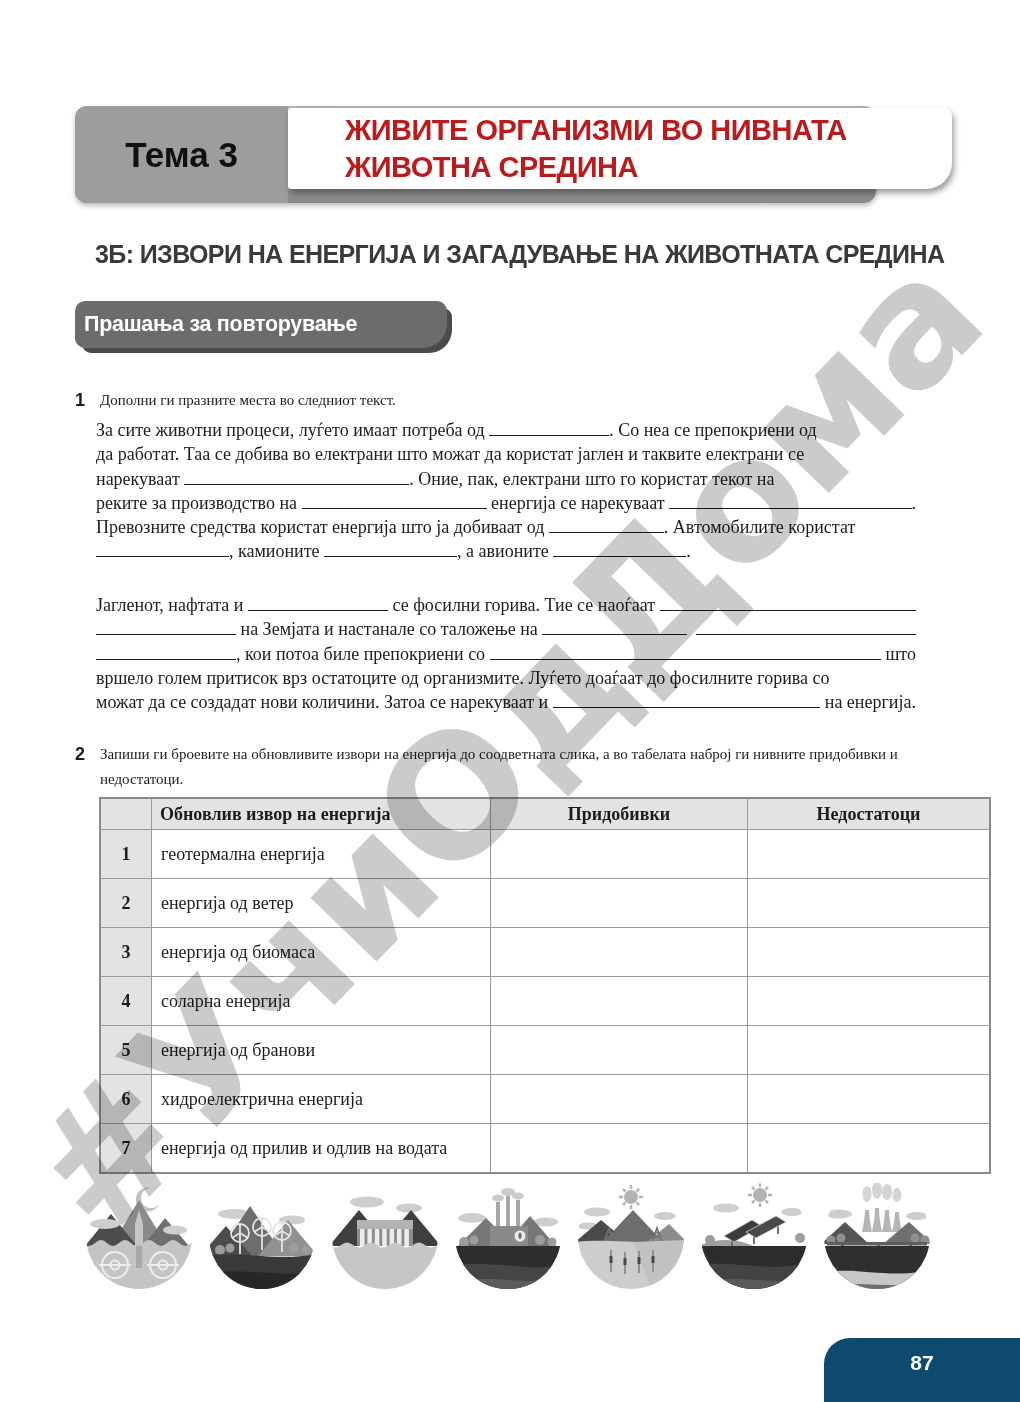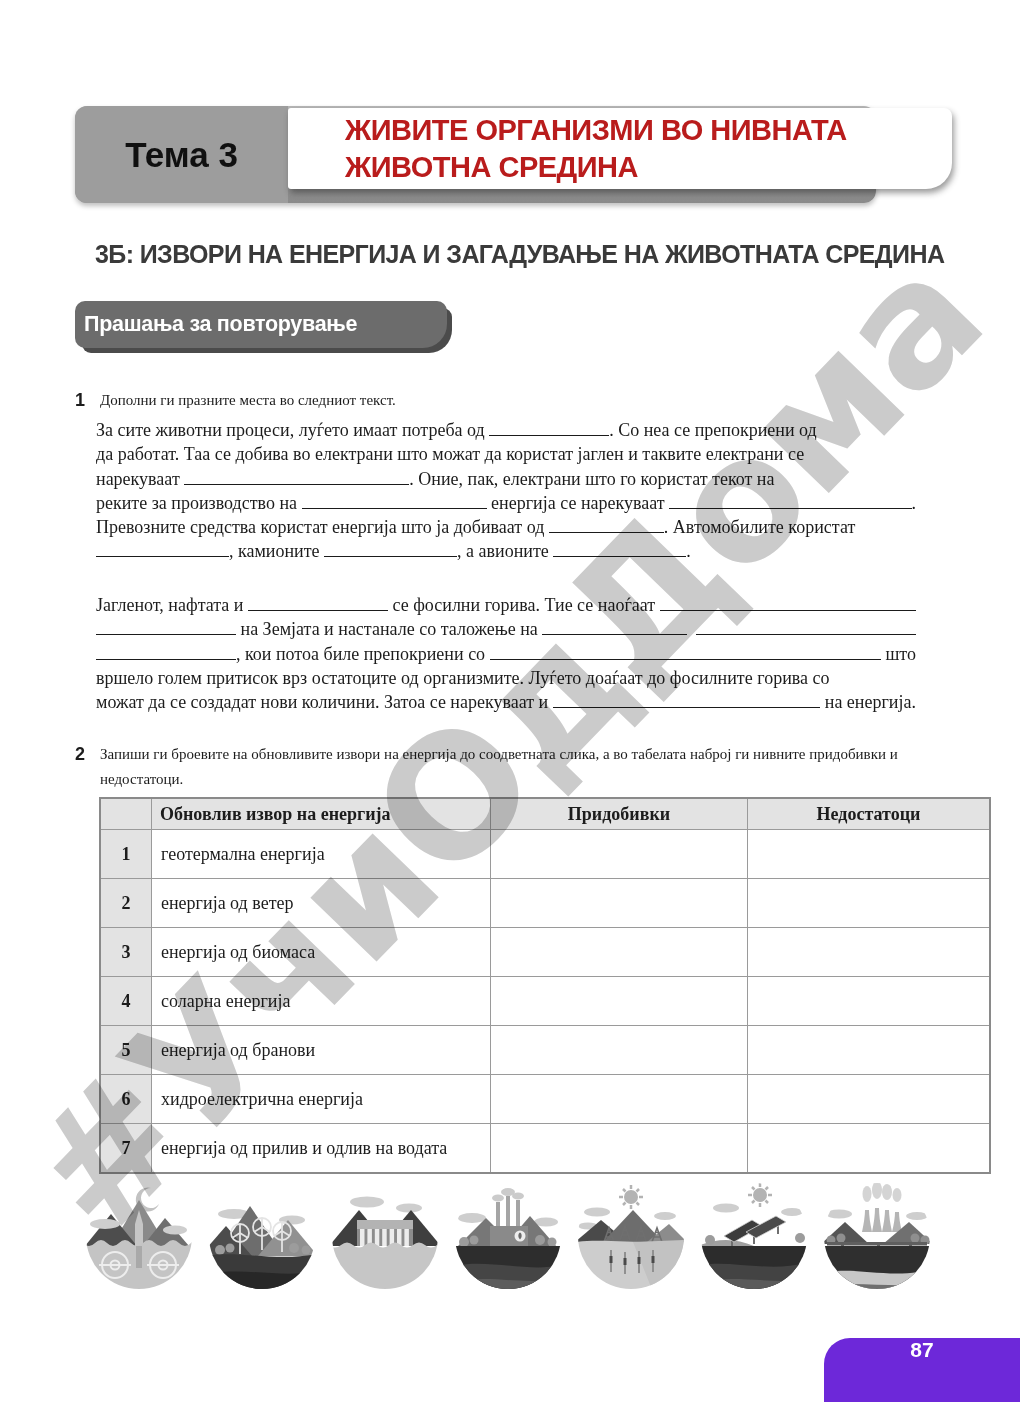--- a/index.html
+++ b/index.html
@@ -51,22 +51,22 @@
   th{height:30px;background:#e3e3e3;font-size:18px;font-weight:bold;padding:0 8px;}
   th.c0{width:34px;} th.c1{width:322px;text-align:left;} th.c2{width:240px;text-align:center;} th.c3{width:225px;text-align:center;}
   td{height:46px;font-size:18px;}
   td.c0{background:#e3e3e3;text-align:center;font-weight:bold;}
   td.c1{padding-left:9px;}
   
   .illus-row{position:absolute;left:83px;top:1180px;display:flex;gap:11px;}
   .illus{width:112px;height:112px;}
   .illus svg{width:112px;height:112px;display:block;}
   
-  .page-num-box{position:absolute;right:0;bottom:0;width:196px;height:64px;background:#6d28d9;
-    border-radius:26px 0 0 0;box-sizing:border-box;display:flex;justify-content:center;padding-top:0;}
+  .page-num-box{position:absolute;right:0;bottom:0;width:196px;height:64px;background:#0c4a6e;
+    border-radius:26px 0 0 0;box-sizing:border-box;display:flex;justify-content:center;padding-top:13px;}
   .page-num{font-family:"Liberation Sans",sans-serif;font-weight:bold;font-size:21px;color:#ffffff;}
 </style>
 </head>
 <body>
 
 <div class="page">
 
   <div class="header-band">
     <div class="tema-box">
       <span class="tema-label">Тема 3</span>

